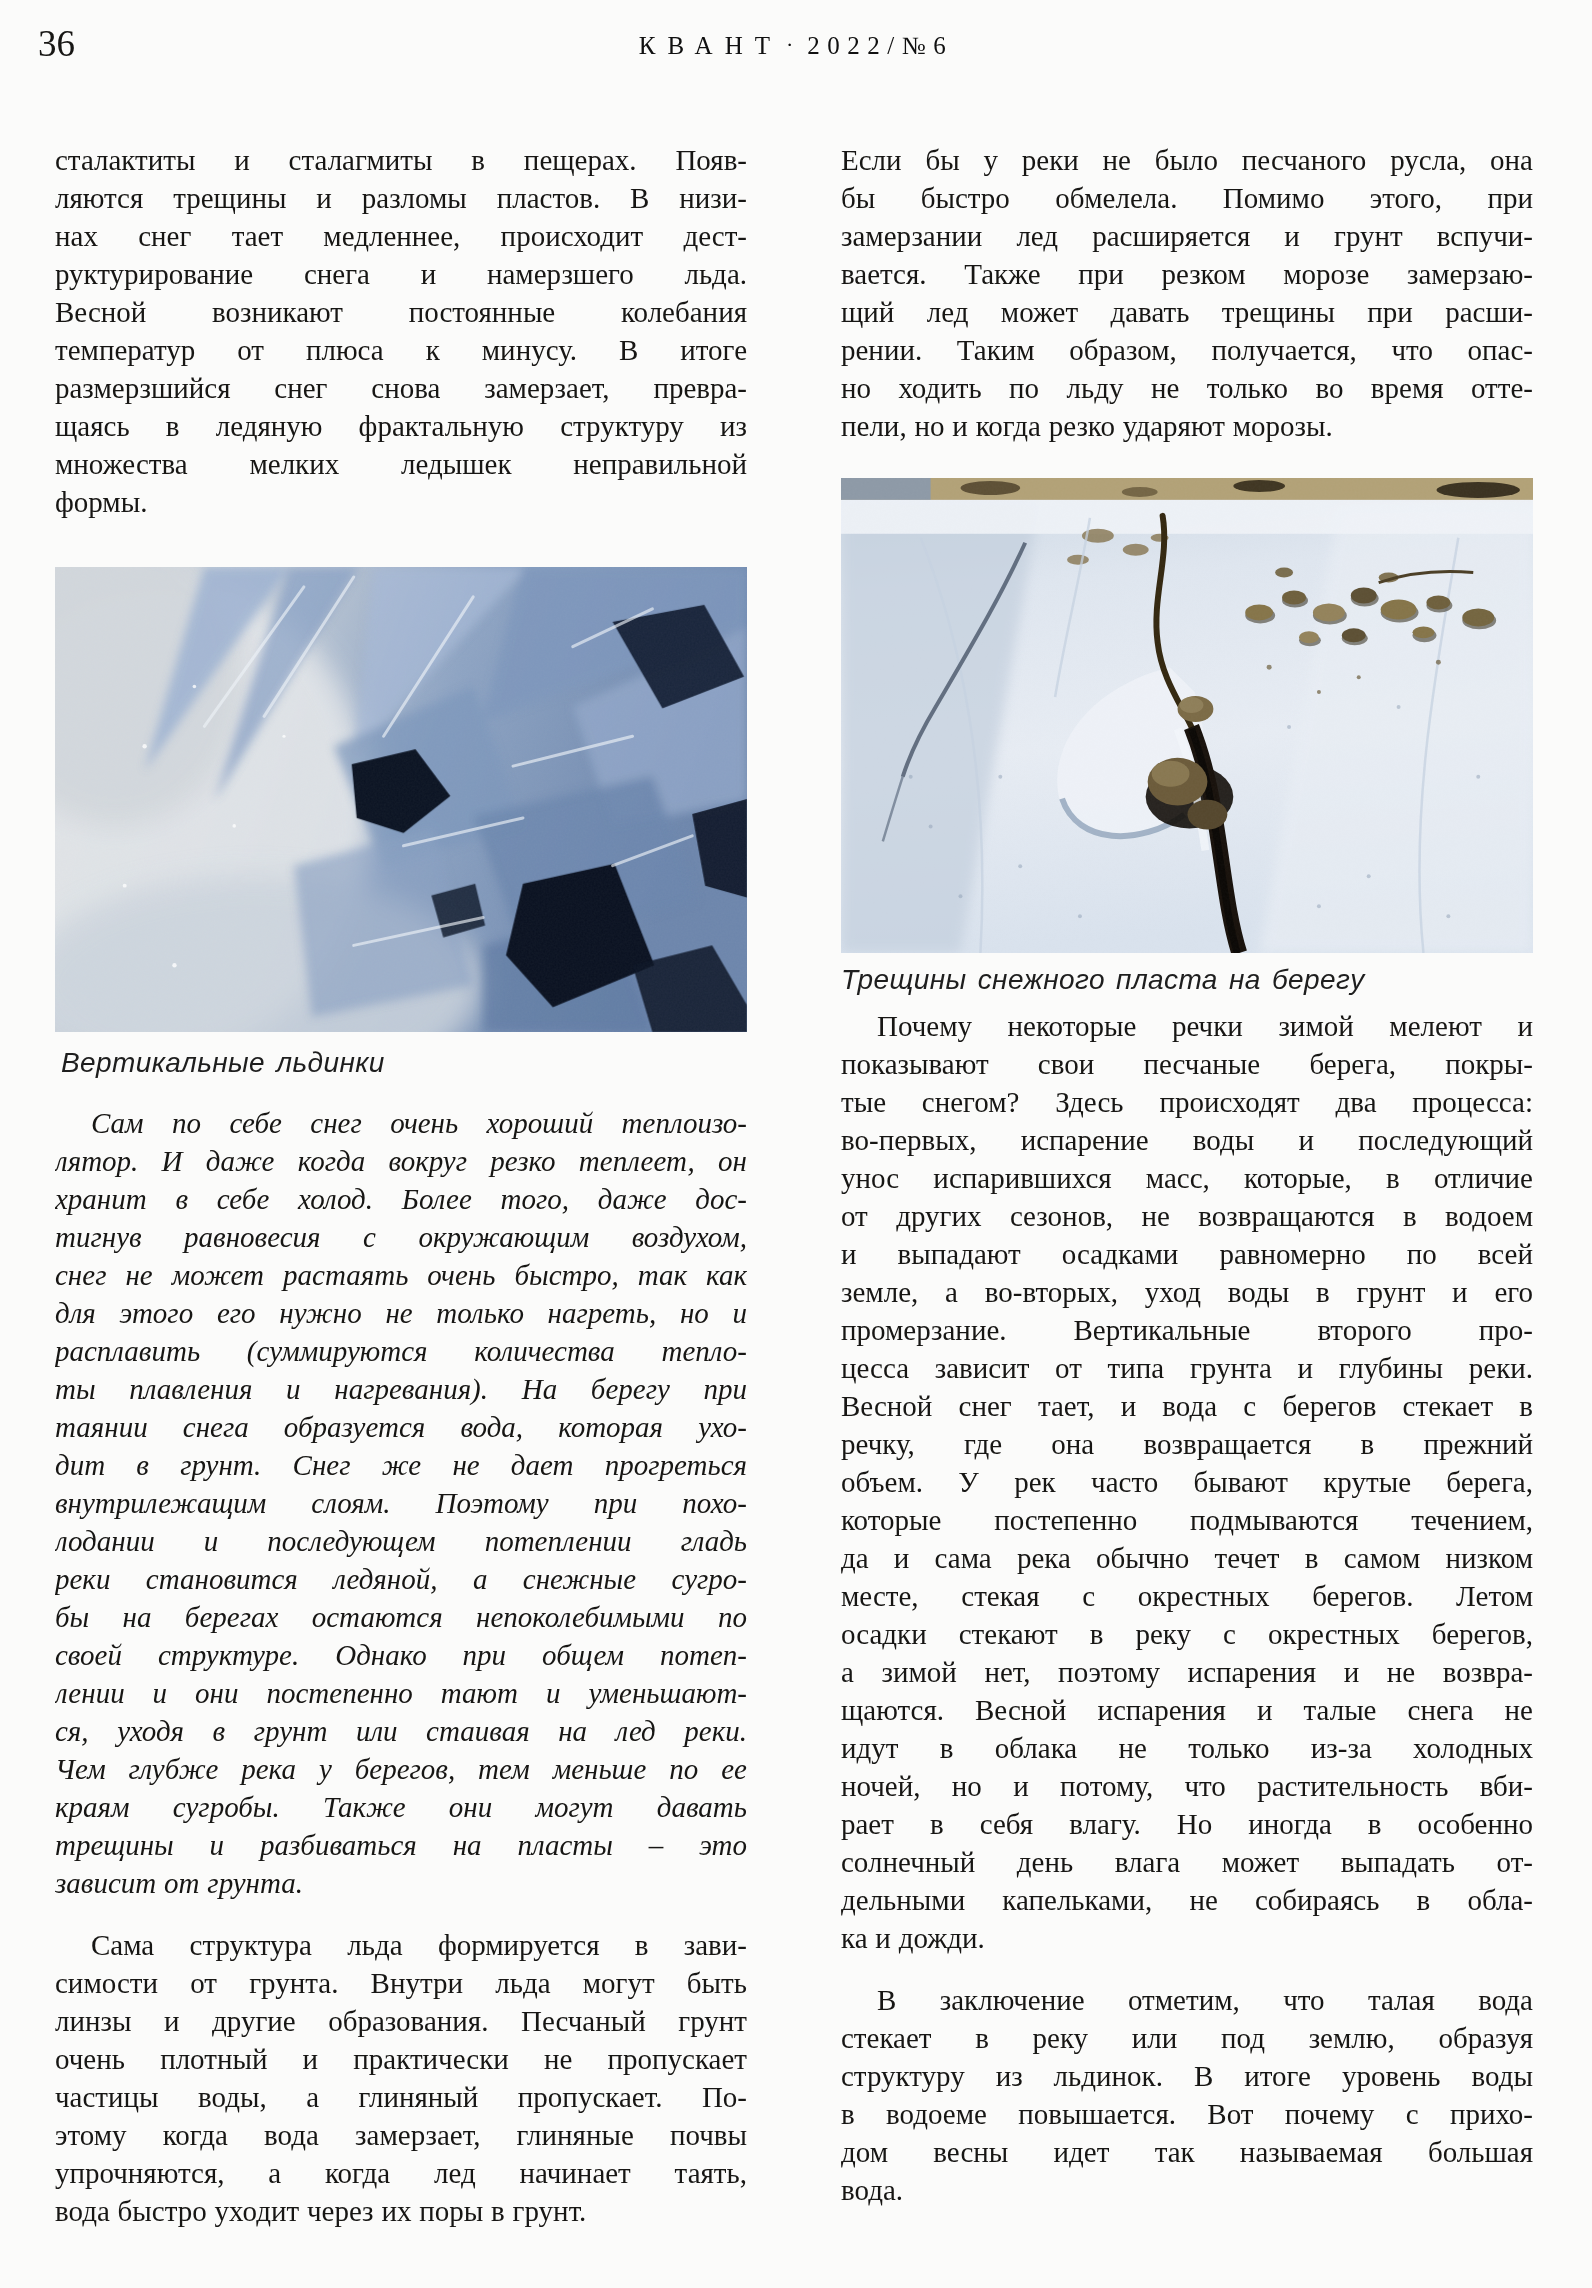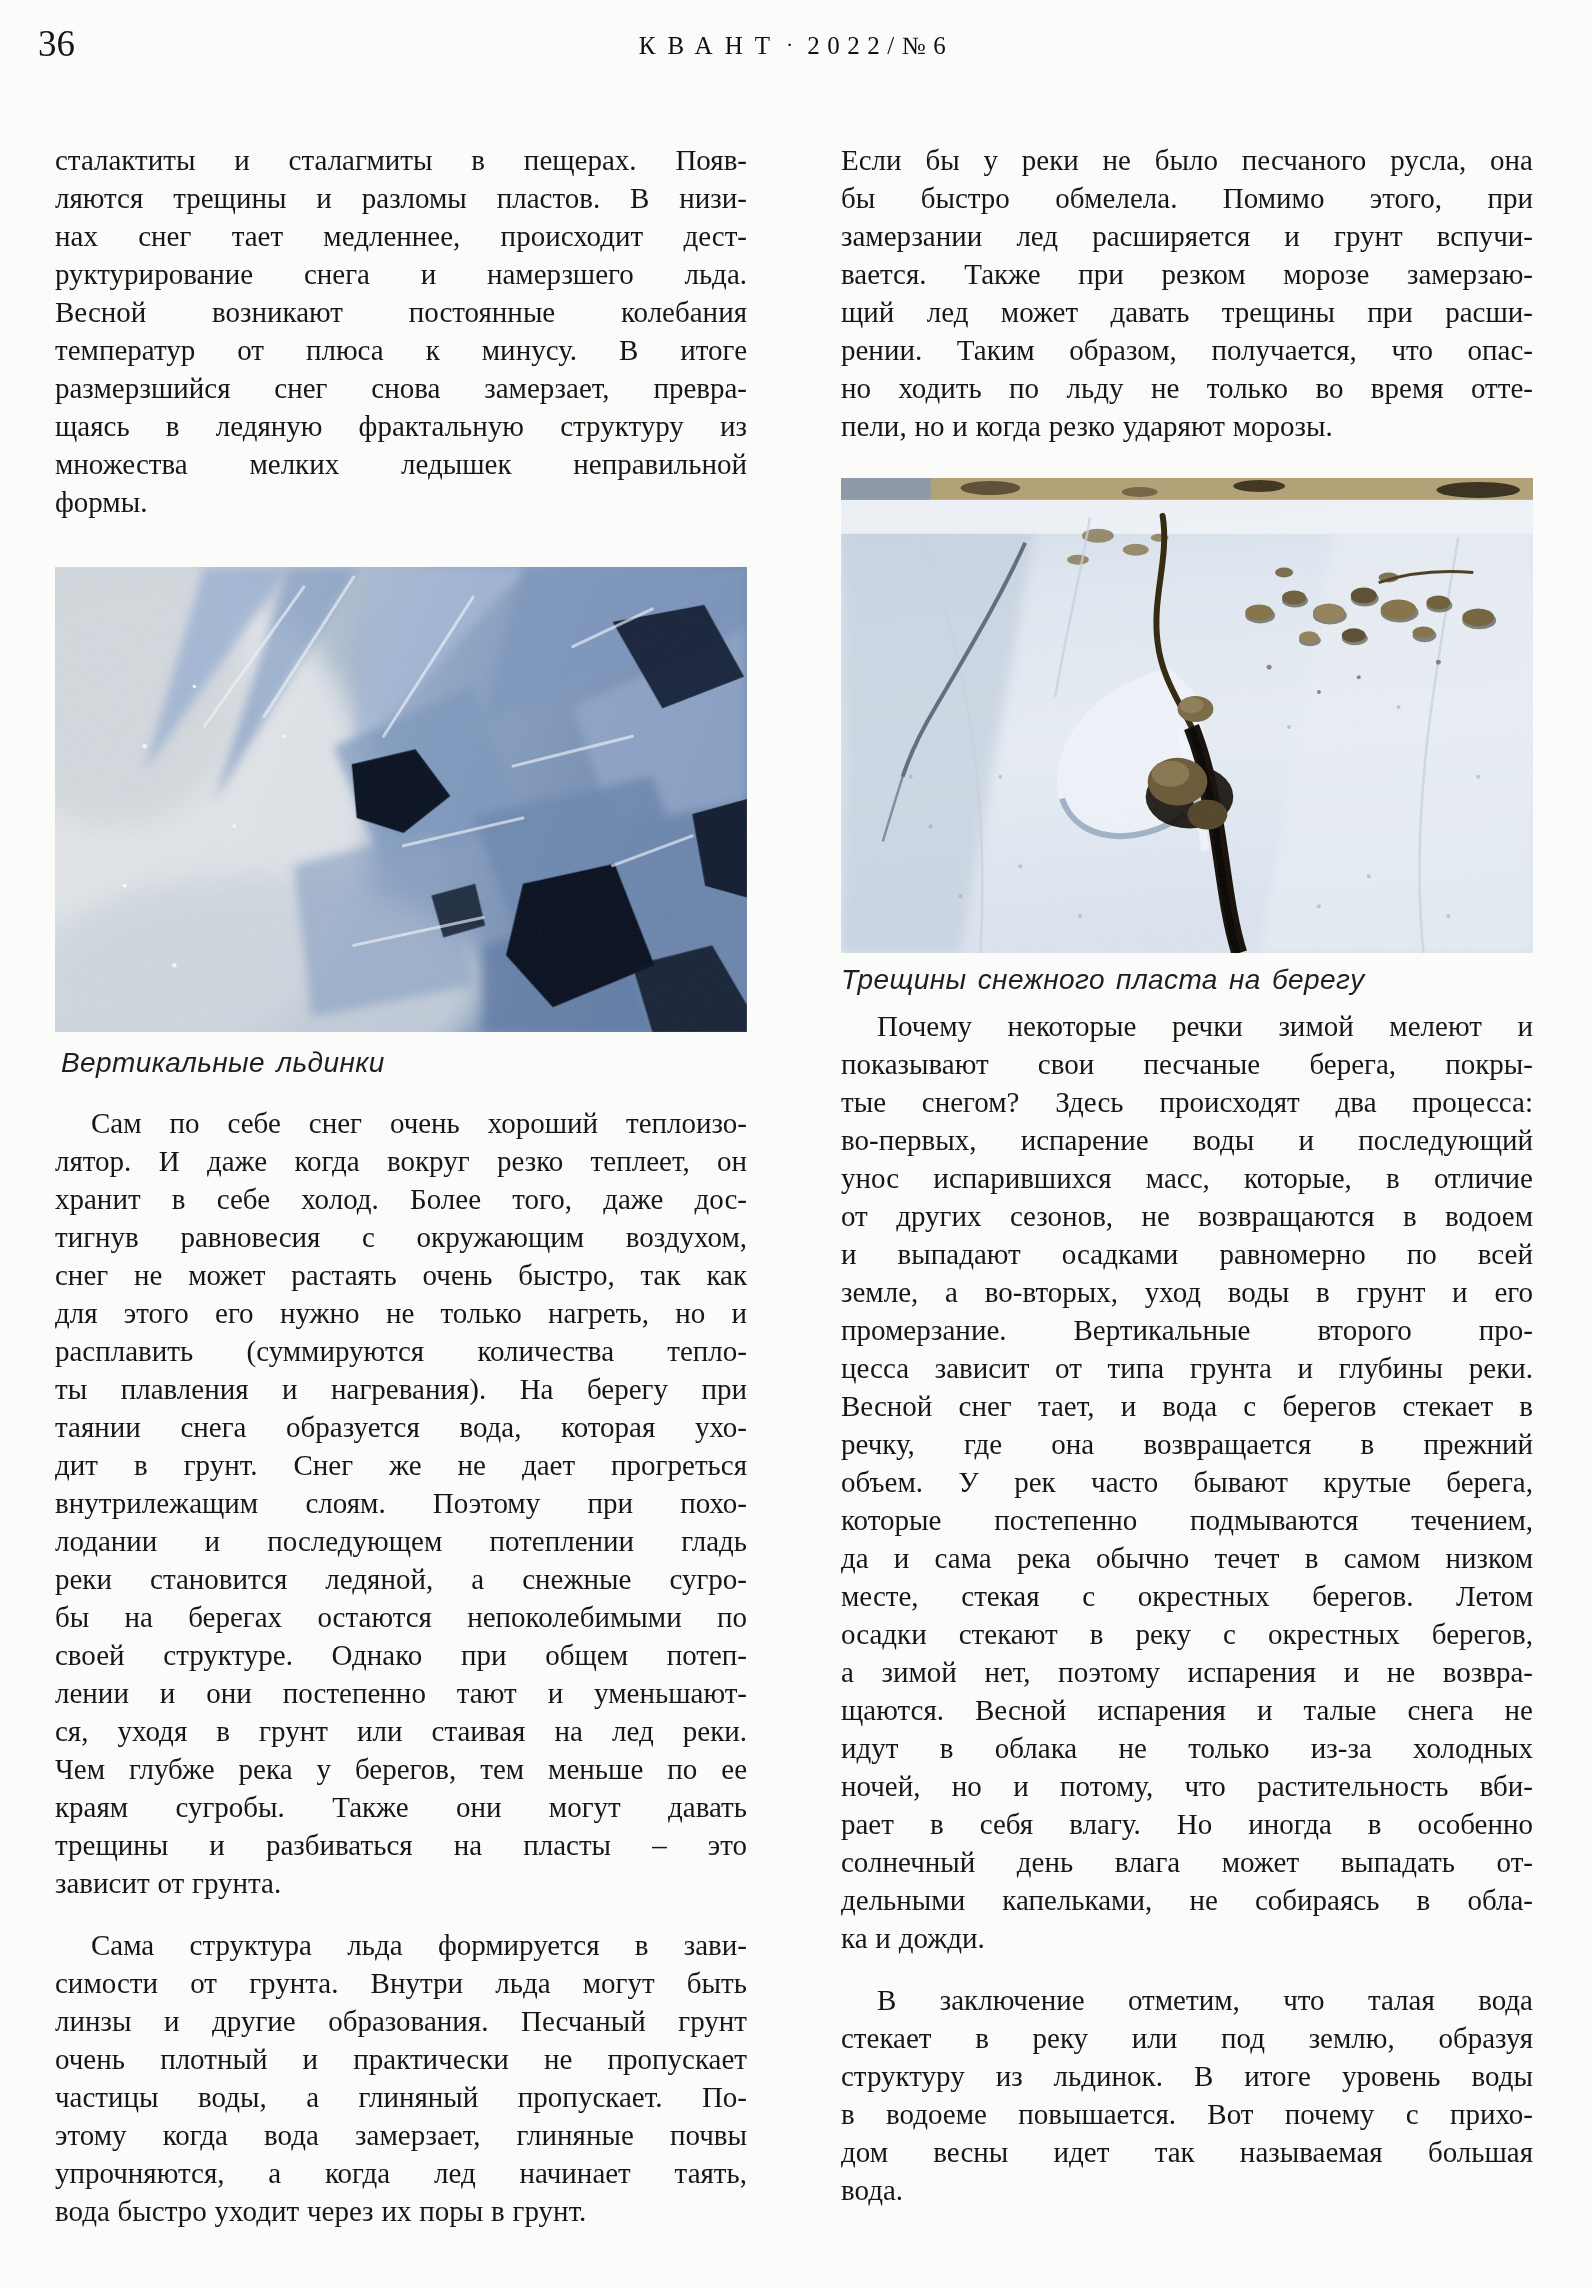--- a/index.html
+++ b/index.html
@@ -62,21 +62,21 @@
     font-family:"Liberation Sans","DejaVu Sans",sans-serif;
     font-style:italic;
     font-size:28px;line-height:30px;
     color:var(--caption-ink);
     letter-spacing:0.4px;
     word-spacing:3px;
   }
   .col.left figcaption{margin-top:16px;padding-left:6px;height:32px;}
   .col.right figcaption{margin-top:12px;height:32px;}
 
-  .col.left .para.after-figure{margin-top:24px;}
+  .col.left .para.after-figure{margin-top:24px;font-style:italic;}
   .col.right .para.after-figure{margin-top:10px;}
 </style>
 </head>
 <body>
 
 <div class="page">
 
   <div class="header">
     <div class="page-number">36</div>
     <div class="running-title">

